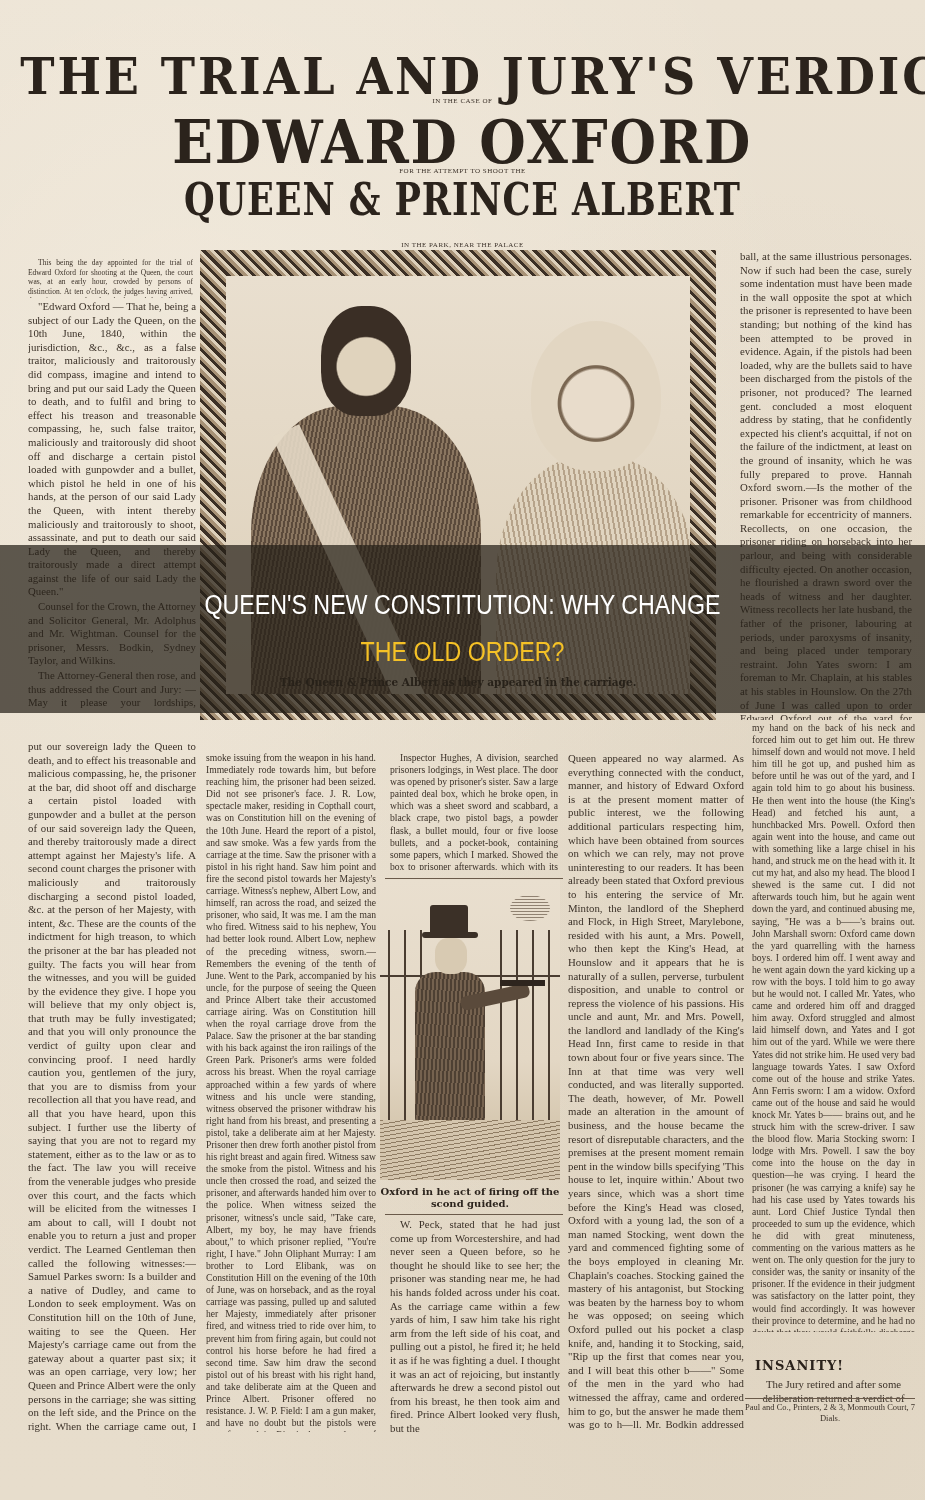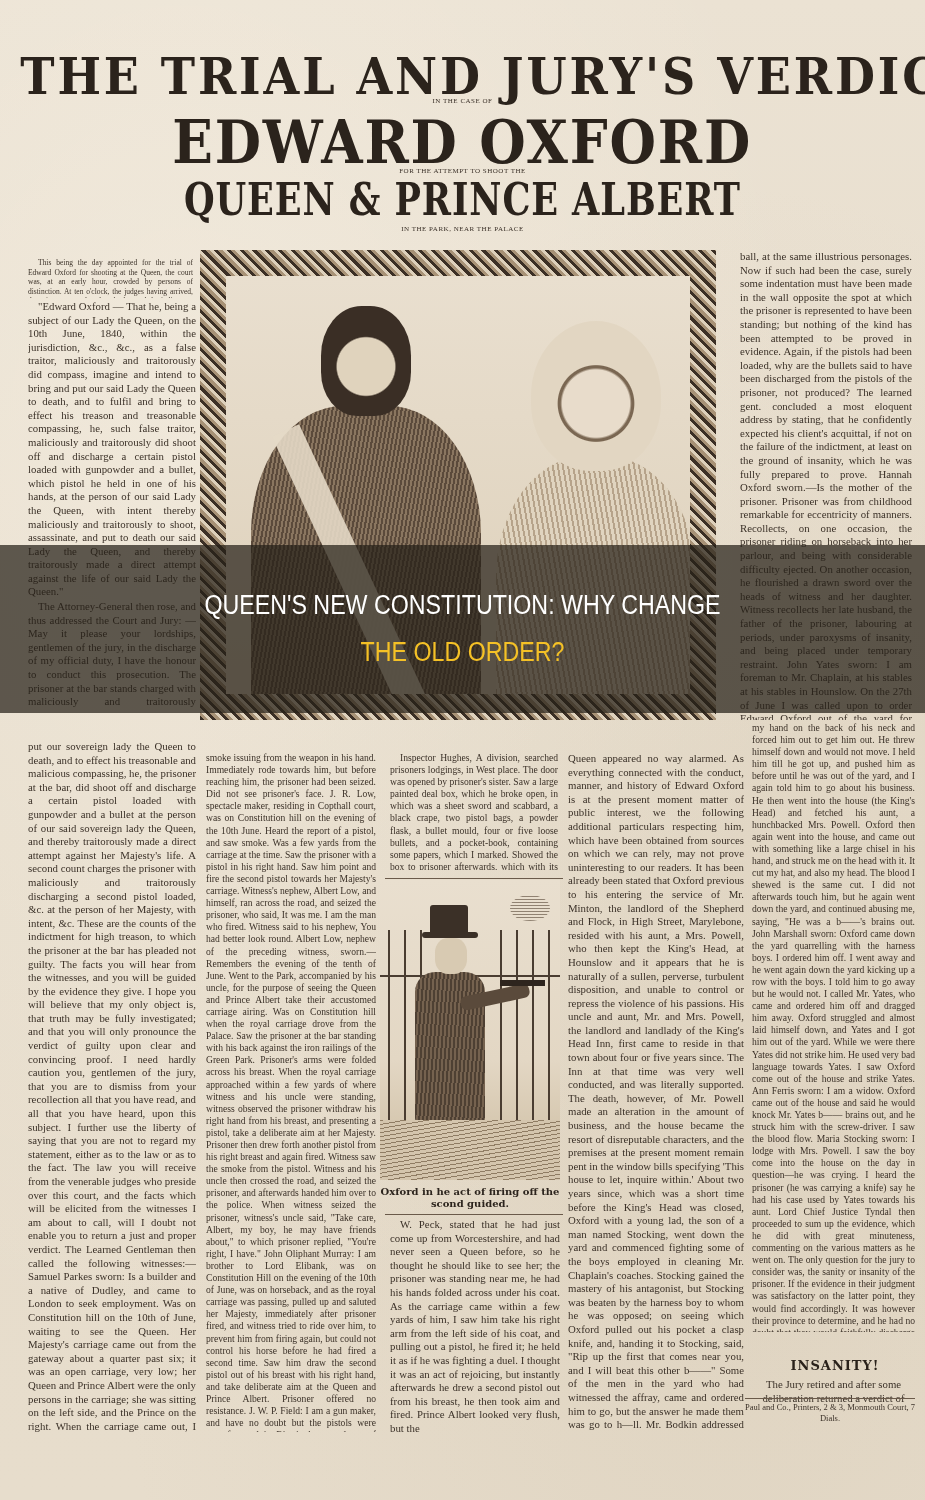--- a/index.html
+++ b/index.html
@@ -24,21 +24,21 @@
     .t1 { top: 48px; font-size: 48px; transform: scaleY(1.0); letter-spacing: 3px; }
     .t1 span { display: inline-block; transform: scale(0.96, 1.05); }
     .sub { position: absolute; left: 0; width: 925px; text-align: center;
       font-family: "Liberation Serif", serif; font-size: 7px; color: #3a3028; letter-spacing: 0.5px; text-transform: uppercase; }
     .s1 { top: 97px; }
     .t2 { top: 108px; font-size: 58px; letter-spacing: 2px; }
     .t2 span { display: inline-block; transform: scale(0.92, 1.04); }
     .s2 { top: 167px; }
     .t3 { top: 175px; font-size: 40px; letter-spacing: 1px; }
     .t3 span { display: inline-block; transform: scale(0.88, 1.12); }
-    .s3 { top: 225px; }
+    .s3 { top: 241px; }
 
     .col {
       position: absolute; font-size: 9.6px; line-height: 12.1px; text-align: justify;
       color: #3b3128; overflow: hidden;
     }
     .col p { text-indent: 10px; margin-bottom: 1px; }
     .col.big { font-size: 10.8px; line-height: 13.6px; }
     .col.small { font-size: 7.5px; line-height: 9.6px; }
 
     .frame {
@@ -82,21 +82,21 @@
     .man-arm { position: absolute; left: 80px; top: 110px; width: 70px; height: 14px; background: #5a4a3b; transform: rotate(-12deg); border-radius: 6px; }
     .pistol { position: absolute; left: 120px; top: 100px; width: 45px; height: 6px; background: #2e251e; }
     .smoke { position: absolute; left: 130px; top: 15px; width: 40px; height: 26px; border-radius: 50%; background: repeating-linear-gradient(0deg, #6a5a4a 0 1px, transparent 1px 3px); opacity: .7; }
     .ground { position: absolute; left: 0; right: 0; bottom: 0; height: 60px; background: repeating-linear-gradient(170deg, #8f7c63 0 1px, #d4c5ad 1px 4px); }
     .fig2-caption {
       position: absolute; left: 380px; top: 1186px; width: 180px; text-align: center;
       font-family: "DejaVu Serif", serif; font-weight: bold; font-size: 10px; line-height: 12px; color: #2c241d;
     }
 
     .rule { position: absolute; height: 1px; background: #6a5a4a; }
-    .verdict { position: absolute; left: 755px; top: 1358px; width: 160px; text-align: center;
+    .verdict { position: absolute; left: 755px; top: 1358px; width: 160px; 
       font-family: "DejaVu Serif", serif; font-weight: bold; font-size: 13px; letter-spacing: 1px; color: #2a221b; }
     .printer { position: absolute; left: 745px; top: 1402px; width: 170px; text-align: center;
       font-size: 8.5px; line-height: 11px; color: #3b3128; }
 
     .overlay {
       position: absolute; left: 0; top: 545px; width: 925px; height: 168px;
       background: rgba(38, 32, 24, 0.72);
     }
     .headline {
       position: absolute; left: 0; width: 925px; text-align: center;
@@ -116,30 +116,32 @@
   <div class="title-line t2"><span>EDWARD OXFORD</span></div>
   <div class="sub s2">FOR THE ATTEMPT TO SHOOT THE</div>
   <div class="title-line t3"><span>QUEEN &amp; PRINCE ALBERT</span></div>
   <div class="sub s3">IN THE PARK, NEAR THE PALACE</div>
 
   <div class="col small" style="left:28px; top:258px; width:165px; height:40px;">
     <p>This being the day appointed for the trial of Edward Oxford for shooting at the Queen, the court was, at an early hour, crowded by persons of distinction. At ten o'clock, the judges having arrived, the prisoner was placed at the bar and the indictment (of which the following is a copy) read over.</p>
   </div>
   <div class="col big" style="left:28px; top:300px; width:168px; height:410px;">
     <p>"Edward Oxford — That he, being a subject of our Lady the Queen, on the 10th June, 1840, within the jurisdiction, &amp;c., &amp;c., as a false traitor, maliciously and traitorously did compass, imagine and intend to bring and put our said Lady the Queen to death, and to fulfil and bring to effect his treason and treasonable compassing, he, such false traitor, maliciously and traitorously did shoot off and discharge a certain pistol loaded with gunpowder and a bullet, which pistol he held in one of his hands, at the person of our said Lady the Queen, with intent thereby maliciously and traitorously to shoot, assassinate, and put to death our said Lady the Queen, and thereby traitorously made a direct attempt against the life of our said Lady the Queen."</p>
+    <p>Counsel for the Crown, the Attorney and Solicitor General, Mr. Adolphus and Mr. Wightman. Counsel for the prisoner, Messrs. Bodkin, Sydney Taylor, and Wilkins.</p>
     <p>The Attorney-General then rose, and thus addressed the Court and Jury: —May it please your lordships, gentlemen of the jury, in the discharge of my official duty, I have the honour to conduct this prosecution. The prisoner at the bar stands charged with maliciously and traitorously compassing, imagining, and intending to bring and</p>
   </div>
 
   <div class="frame">
     <div class="frame-inner">
       <div class="figure prince-body"></div>
       <div class="figure sash"></div>
       <div class="figure prince-head"></div>
       <div class="figure queen-body"></div>
       <div class="figure queen-head"></div>
+      <div class="caption">The Queen &amp; Prince Albert as they appeared in the carriage.</div>
     </div>
   </div>
 
   <div class="col big" style="left:740px; top:250px; width:172px; height:470px;">
     <p style="text-indent:0">ball, at the same illustrious personages. Now if such had been the case, surely some indentation must have been made in the wall opposite the spot at which the prisoner is represented to have been standing; but nothing of the kind has been attempted to be proved in evidence. Again, if the pistols had been loaded, why are the bullets said to have been discharged from the pistols of the prisoner, not produced? The learned gent. concluded a most eloquent address by stating, that he confidently expected his client's acquittal, if not on the failure of the indictment, at least on the ground of insanity, which he was fully prepared to prove. Hannah Oxford sworn.—Is the mother of the prisoner. Prisoner was from childhood remarkable for eccentricity of manners. Recollects, on one occasion, the prisoner riding on horseback into her parlour, and being with considerable difficulty ejected. On another occasion, he flourished a drawn sword over the heads of witness and her daughter. Witness recollects her late husband, the father of the prisoner, labouring at periods, under paroxysms of insanity, and being placed under temporary restraint. John Yates sworn: I am foreman to Mr. Chaplain, at his stables at his stables in Hounslow. On the 27th of June I was called upon to order Edward Oxford out of the yard for being troublesome. I went and saw him in the yard. I told him to go about his business. He refused to do so, saying he should not go for me or any such old b—— I then put</p>
   </div>
 
   <div class="col big" style="left:28px; top:740px; width:168px; height:695px;">
     <p style="text-indent:0">put our sovereign lady the Queen to death, and to effect his treasonable and malicious compassing, he, the prisoner at the bar, did shoot off and discharge a certain pistol loaded with gunpowder and a bullet at the person of our said sovereign lady the Queen, and thereby traitorously made a direct attempt against her Majesty's life. A second count charges the prisoner with maliciously and traitorously discharging a second pistol loaded, &amp;c. at the person of her Majesty, with intent, &amp;c. These are the counts of the indictment for high treason, to which the prisoner at the bar has pleaded not guilty. The facts you will hear from the witnesses, and you will be guided by the evidence they give. I hope you will believe that my only object is, that truth may be fully investigated; and that you will only pronounce the verdict of guilty upon clear and convincing proof. I need hardly caution you, gentlemen of the jury, that you are to dismiss from your recollection all that you have read, and all that you have heard, upon this subject. I further use the liberty of saying that you are not to regard my statement, either as to the law or as to the fact. The law you will receive from the venerable judges who preside over this court, and the facts which will be elicited from the witnesses I am about to call, will I doubt not enable you to return a just and proper verdict. The Learned Gentleman then called the following witnesses:— Samuel Parkes sworn: Is a builder and a native of Dudley, and came to London to seek employment. Was on Constitution hill on the 10th of June, waiting to see the Queen. Her Majesty's carriage came out from the gateway about a quarter past six; it was an open carriage, very low; her Queen and Prince Albert were the only persons in the carriage; she was sitting on the left side, and the Prince on the right. When the carriage came out, I ran about a hundred yards on the left hand by the garden wall, and was then about six yards in advance of it. The prisoner was just opposite, and was walking with his arms folded, and his hands inside the breast of his coat. I observed the prisoner take a deliberate aim at her Majesty and Prince Albert, and fire. The prisoner turned his head, as if to see if any one was behind. He then drew a pistol from his right breast, and took a deliberate aim at her Majesty and fired. The carriage drove on. I immediately crossed over to the prisoner. A man took him by the collar, and another man took the pistols from him. I heard him say, "I did it. It was me." I then went to arrest the prisoner. Charles Lord Gerald Lowther: Was on horse back on Constitution hill on the 10th of June, and followed her Majesty's carriage at a quick pace. Heard the report of fire arms, and saw smoke rising above the trees. Half a minute afterwards heard a second report, and observed a man standing in the pathway, near the railing, his back to some witness, his right hand raised, and</p>
   </div>

